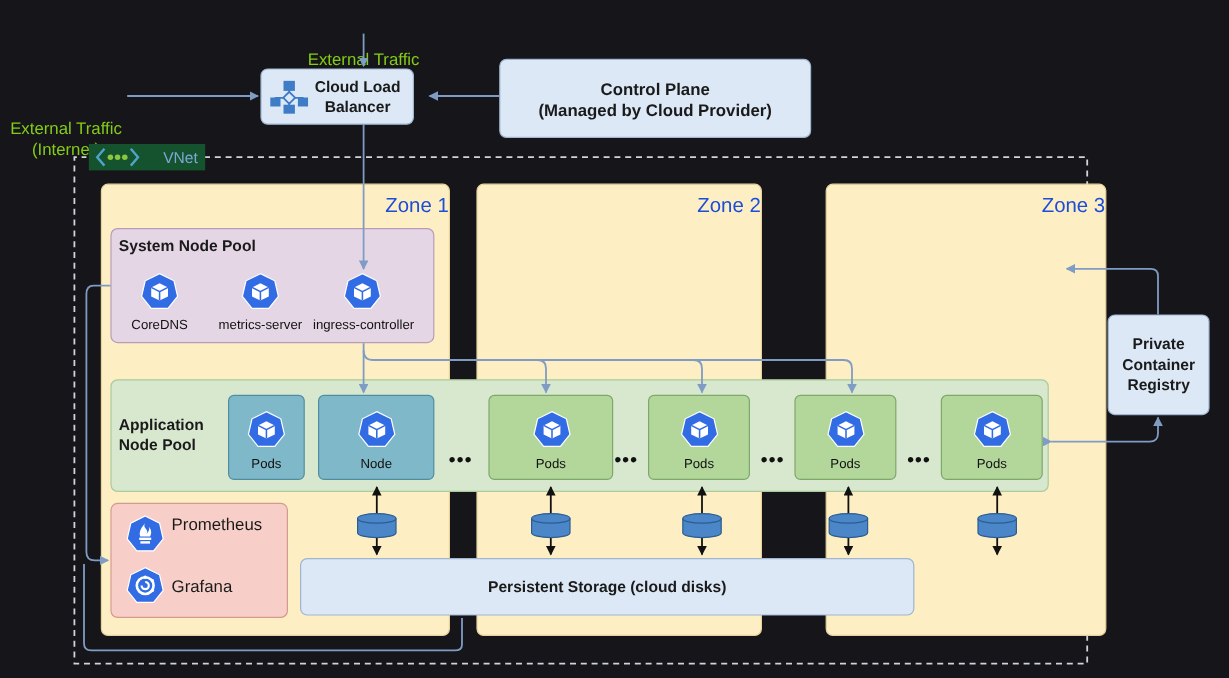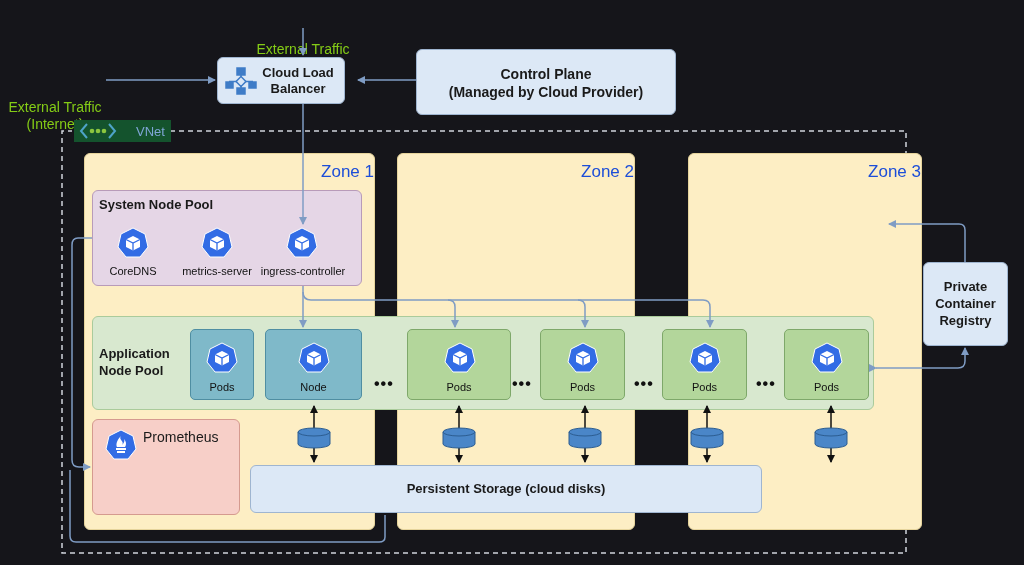--- a/index.html
+++ b/index.html
@@ -233,20 +233,31 @@
 <div class="box mon" style="z-index:1">
   <div class="abs" style="left:12px;top:9px;display:flex;align-items:flex-start;gap:6px">
     <svg width="32" height="32" viewBox="0 0 32 32">
       <polygon points="16,1 28,7 31,20 23,30 9,30 1,20 4,7" fill="#326ce5" stroke="#fff" stroke-width="1"></polygon>
       <path d="M16,7 C13,11 20,12 17,16 C19,14 20,12 19,10 C22,13 21,17 20,18 L12,18 C11,16 11,12 16,7 Z" fill="#fff"></path>
       <rect x="11" y="19" width="10" height="2" fill="#fff"></rect>
         <rect x="12" y="22" width="8" height="2" fill="#fff"></rect>
     </svg>
     <span style="font-size:14px">Prometheus</span>
   </div>
+  <div class="abs" style="left:12px;top:52px;display:flex;align-items:center;gap:6px">
+    <svg width="32" height="32" viewBox="0 0 32 32">
+      <polygon points="16,1 28,7 31,20 23,30 9,30 1,20 4,7" fill="#326ce5" stroke="#fff" stroke-width="1"></polygon>
+      <circle cx="16" cy="16" r="7" fill="none" stroke="#fff" stroke-width="2.2"></circle>
+      <path d="M16,13 a3,3 0 1 1 -3,3" fill="none" stroke="#fff" stroke-width="1.8"></path>
+      <circle cx="16" cy="9" r="1.4" fill="#fff"></circle>
+        <circle cx="22" cy="12" r="1.4" fill="#fff"></circle>
+        <circle cx="22" cy="20" r="1.4" fill="#fff"></circle>
+    </svg>
+    <span style="font-size:14px">Grafana</span>
+  </div>
 </div>
 
 <div class="box ps" style="z-index:1">
   <div class="abs bold center" style="left:0;right:0;top:15px;font-size:13px">Persistent Storage (cloud disks)</div>
 </div>
 
 <div class="box reg">
   <div class="abs bold center" style="left:0;right:0;top:15px;font-size:13px;line-height:17px">
     <div>Private</div>
     <div>Container</div>

